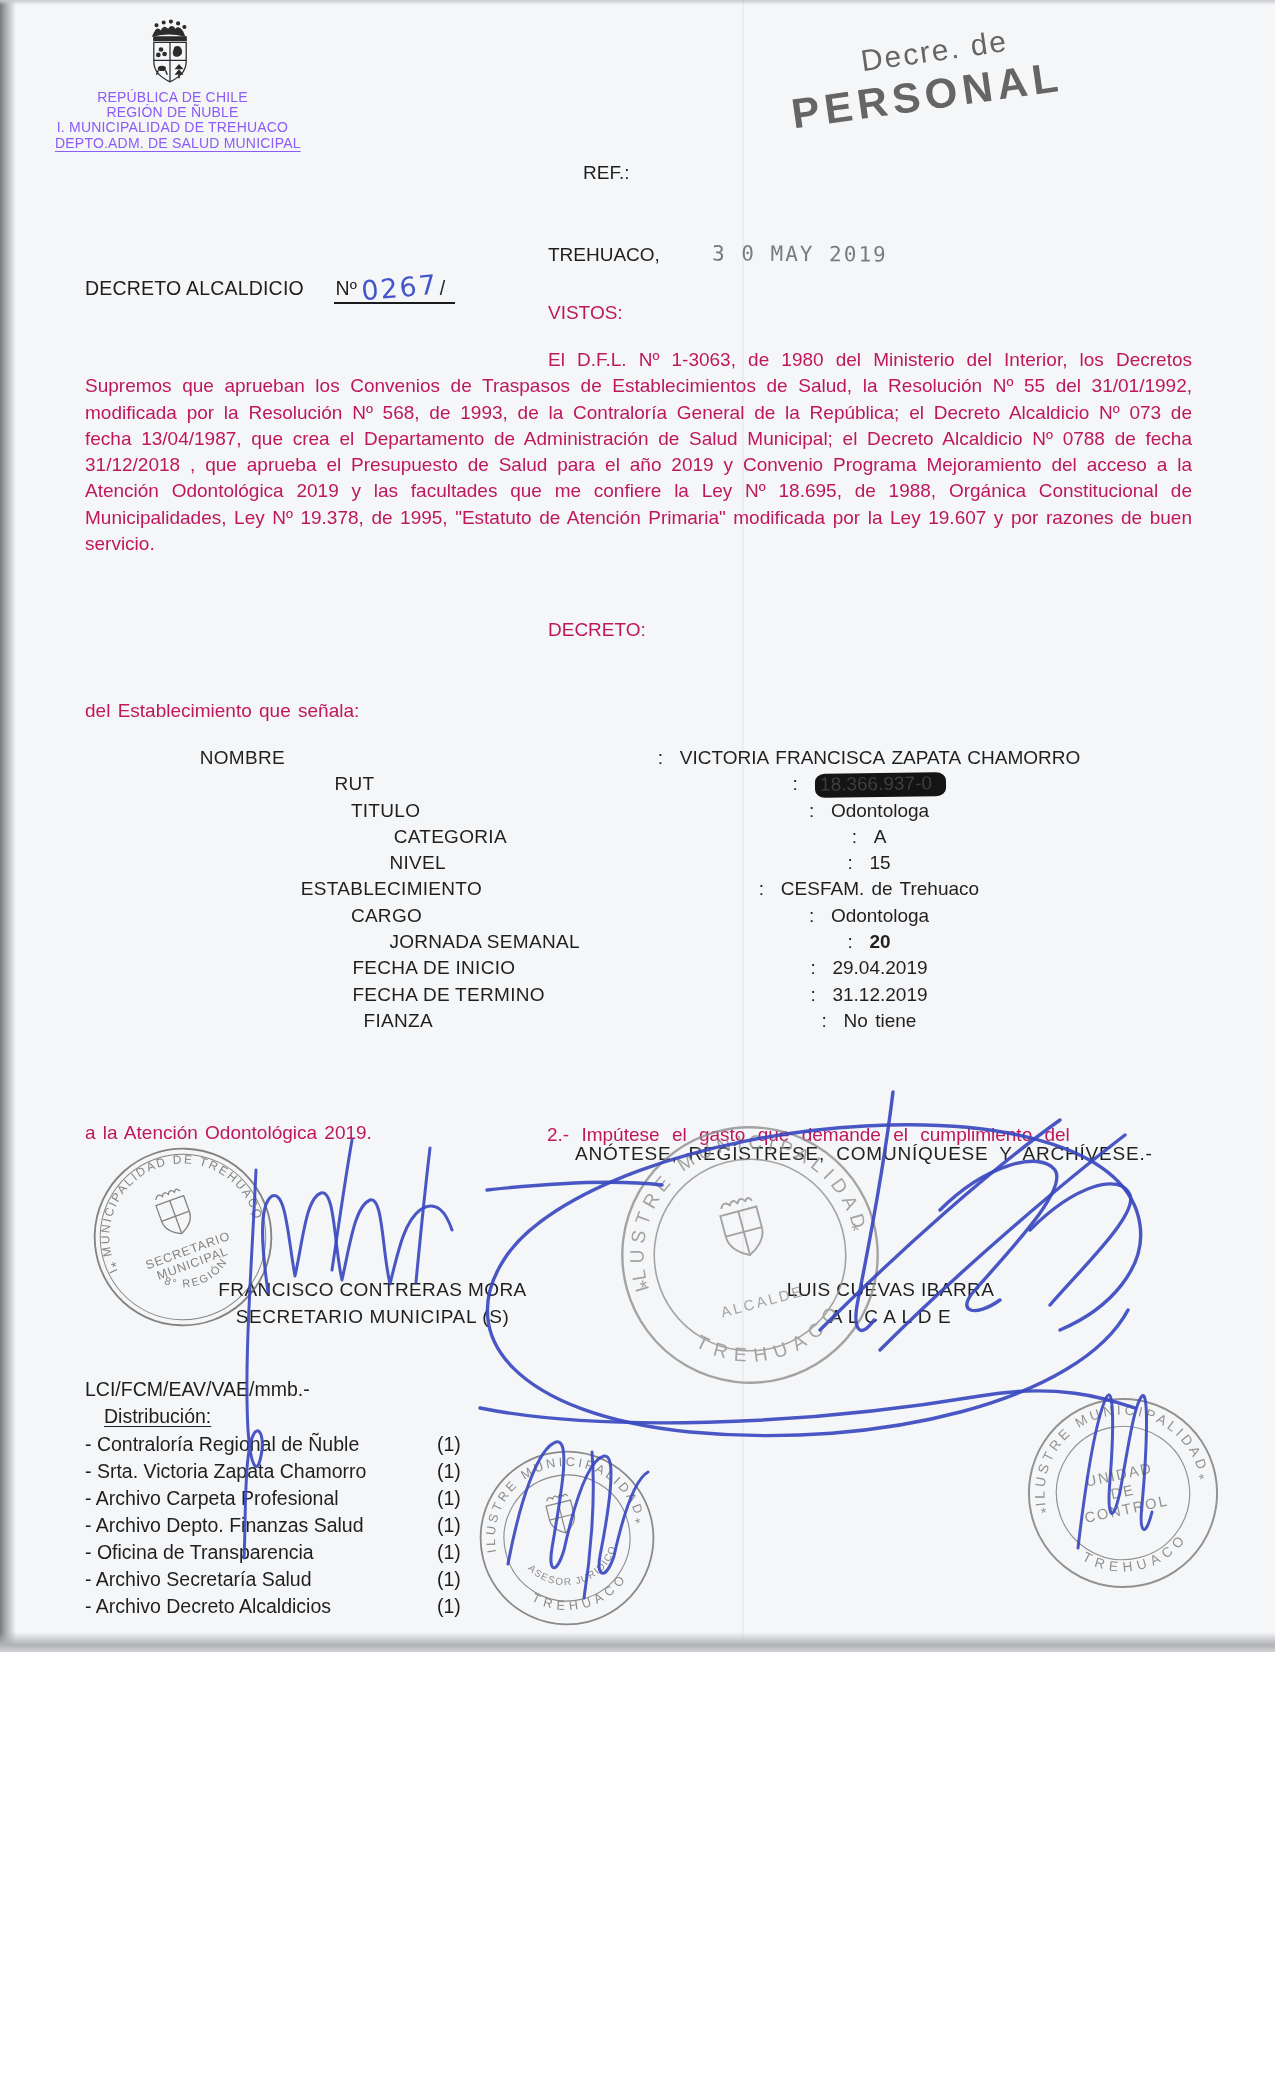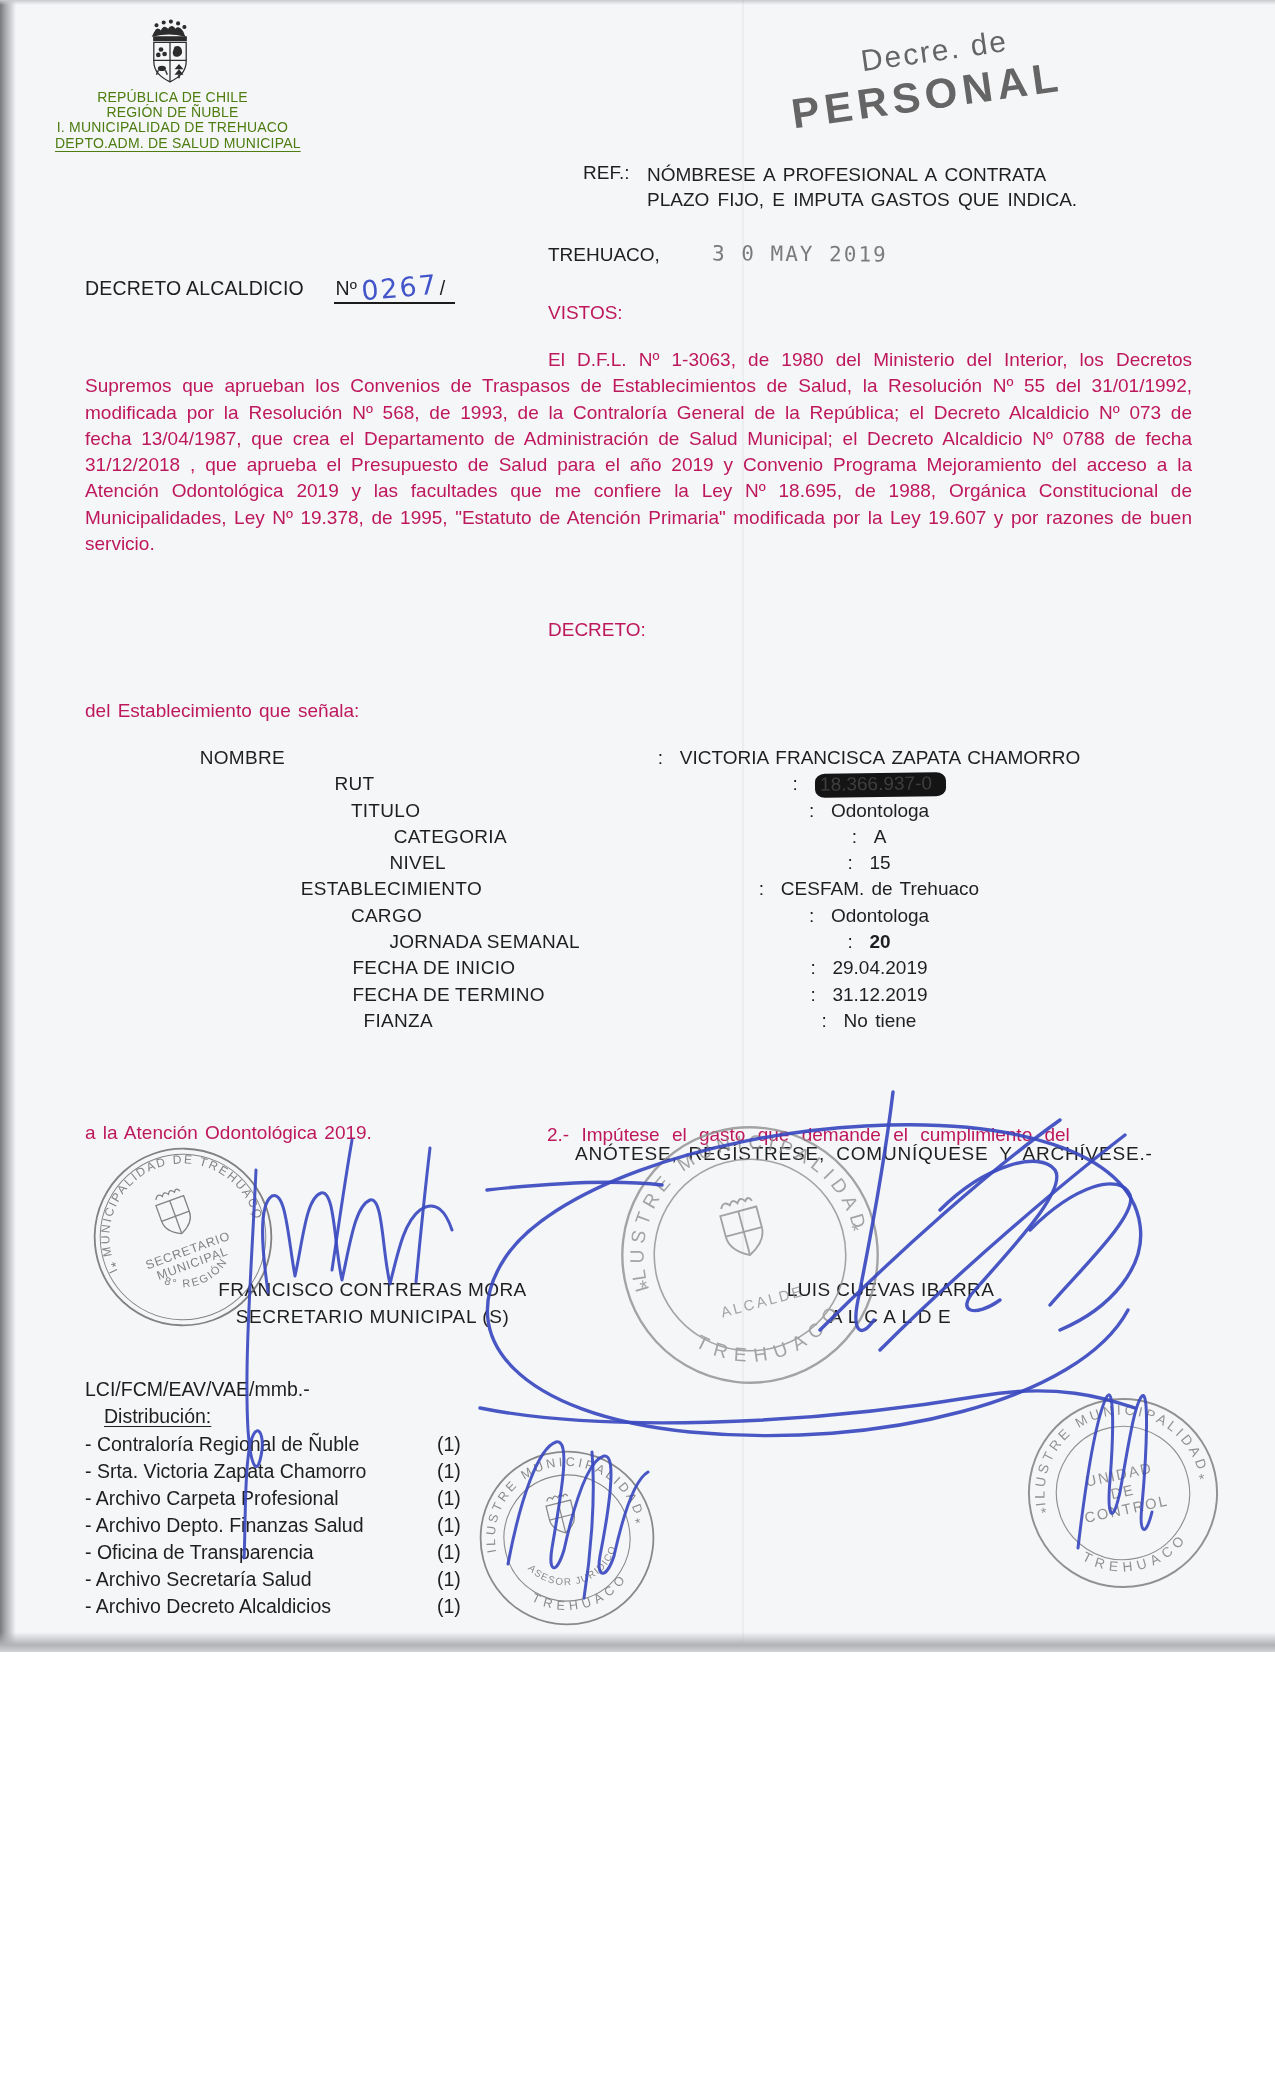--- a/index.html
+++ b/index.html
@@ -13,21 +13,21 @@
   .edge-bottom{position:absolute;left:0;top:1632px;width:1275px;height:20px;
         background:linear-gradient(to bottom,rgba(176,178,182,0) 0%,#b0b2b6 65%,#d2d3d6 100%);}
   .fold-line{position:absolute;top:0;width:2px;height:1652px;background:rgba(110,125,150,0.07);}
 
   .abs{position:absolute;}
   .doc-text{font-size:19px;line-height:26.3px;color:#be185d;word-spacing:2px;}
   .nowrap{white-space:nowrap;}
 
   
   .letterhead-text{left:55px;top:90px;width:235px;text-align:center;font-size:14px;line-height:15.2px;
-        letter-spacing:0.2px;color:#4d7c0f;}
+        letter-spacing:0.2px;color:#8b5cf6;}
   .letterhead-text .lh-line{white-space:nowrap;}
   .underlined{text-decoration:underline;text-underline-offset:3px;}
 
   
   .personal-stamp{left:788px;top:36px;width:270px;transform:rotate(-8deg);color:#595959;
         text-align:center;opacity:0.92;}
   .personal-stamp .ps1{font-size:30px;letter-spacing:2px;margin-left:30px;}
   .personal-stamp .ps2{font-size:42px;font-weight:bold;letter-spacing:5px;margin-top:2px;}
 
   
@@ -124,24 +124,20 @@
       <div class="lh-line underlined">DEPTO.ADM. DE SALUD  MUNICIPAL</div>
     </div>
 
     <div class="abs personal-stamp">
       <div class="ps1">Decre. de</div>
       <div class="ps2">PERSONAL</div>
     </div>
 
     <div class="abs ref-block">
       <span class="ref-label">REF.:</span>
-      <div class="ref-lines">
-        <div>NÓMBRESE A  PROFESIONAL  A CONTRATA</div>
-        <div>PLAZO FIJO, E  IMPUTA  GASTOS QUE  INDICA.</div>
-      </div>
     </div>
 
     <div class="abs dateline">
       <span>TREHUACO,</span><span class="date-stamp">3 0 MAY 2019</span>
     </div>
 
     <div class="abs decree-line">
       <span>DECRETO ALCALDICIO</span>
       <span class="decree-no">
         <span>Nº</span><span class="no-hand">0267</span><span>/</span>

